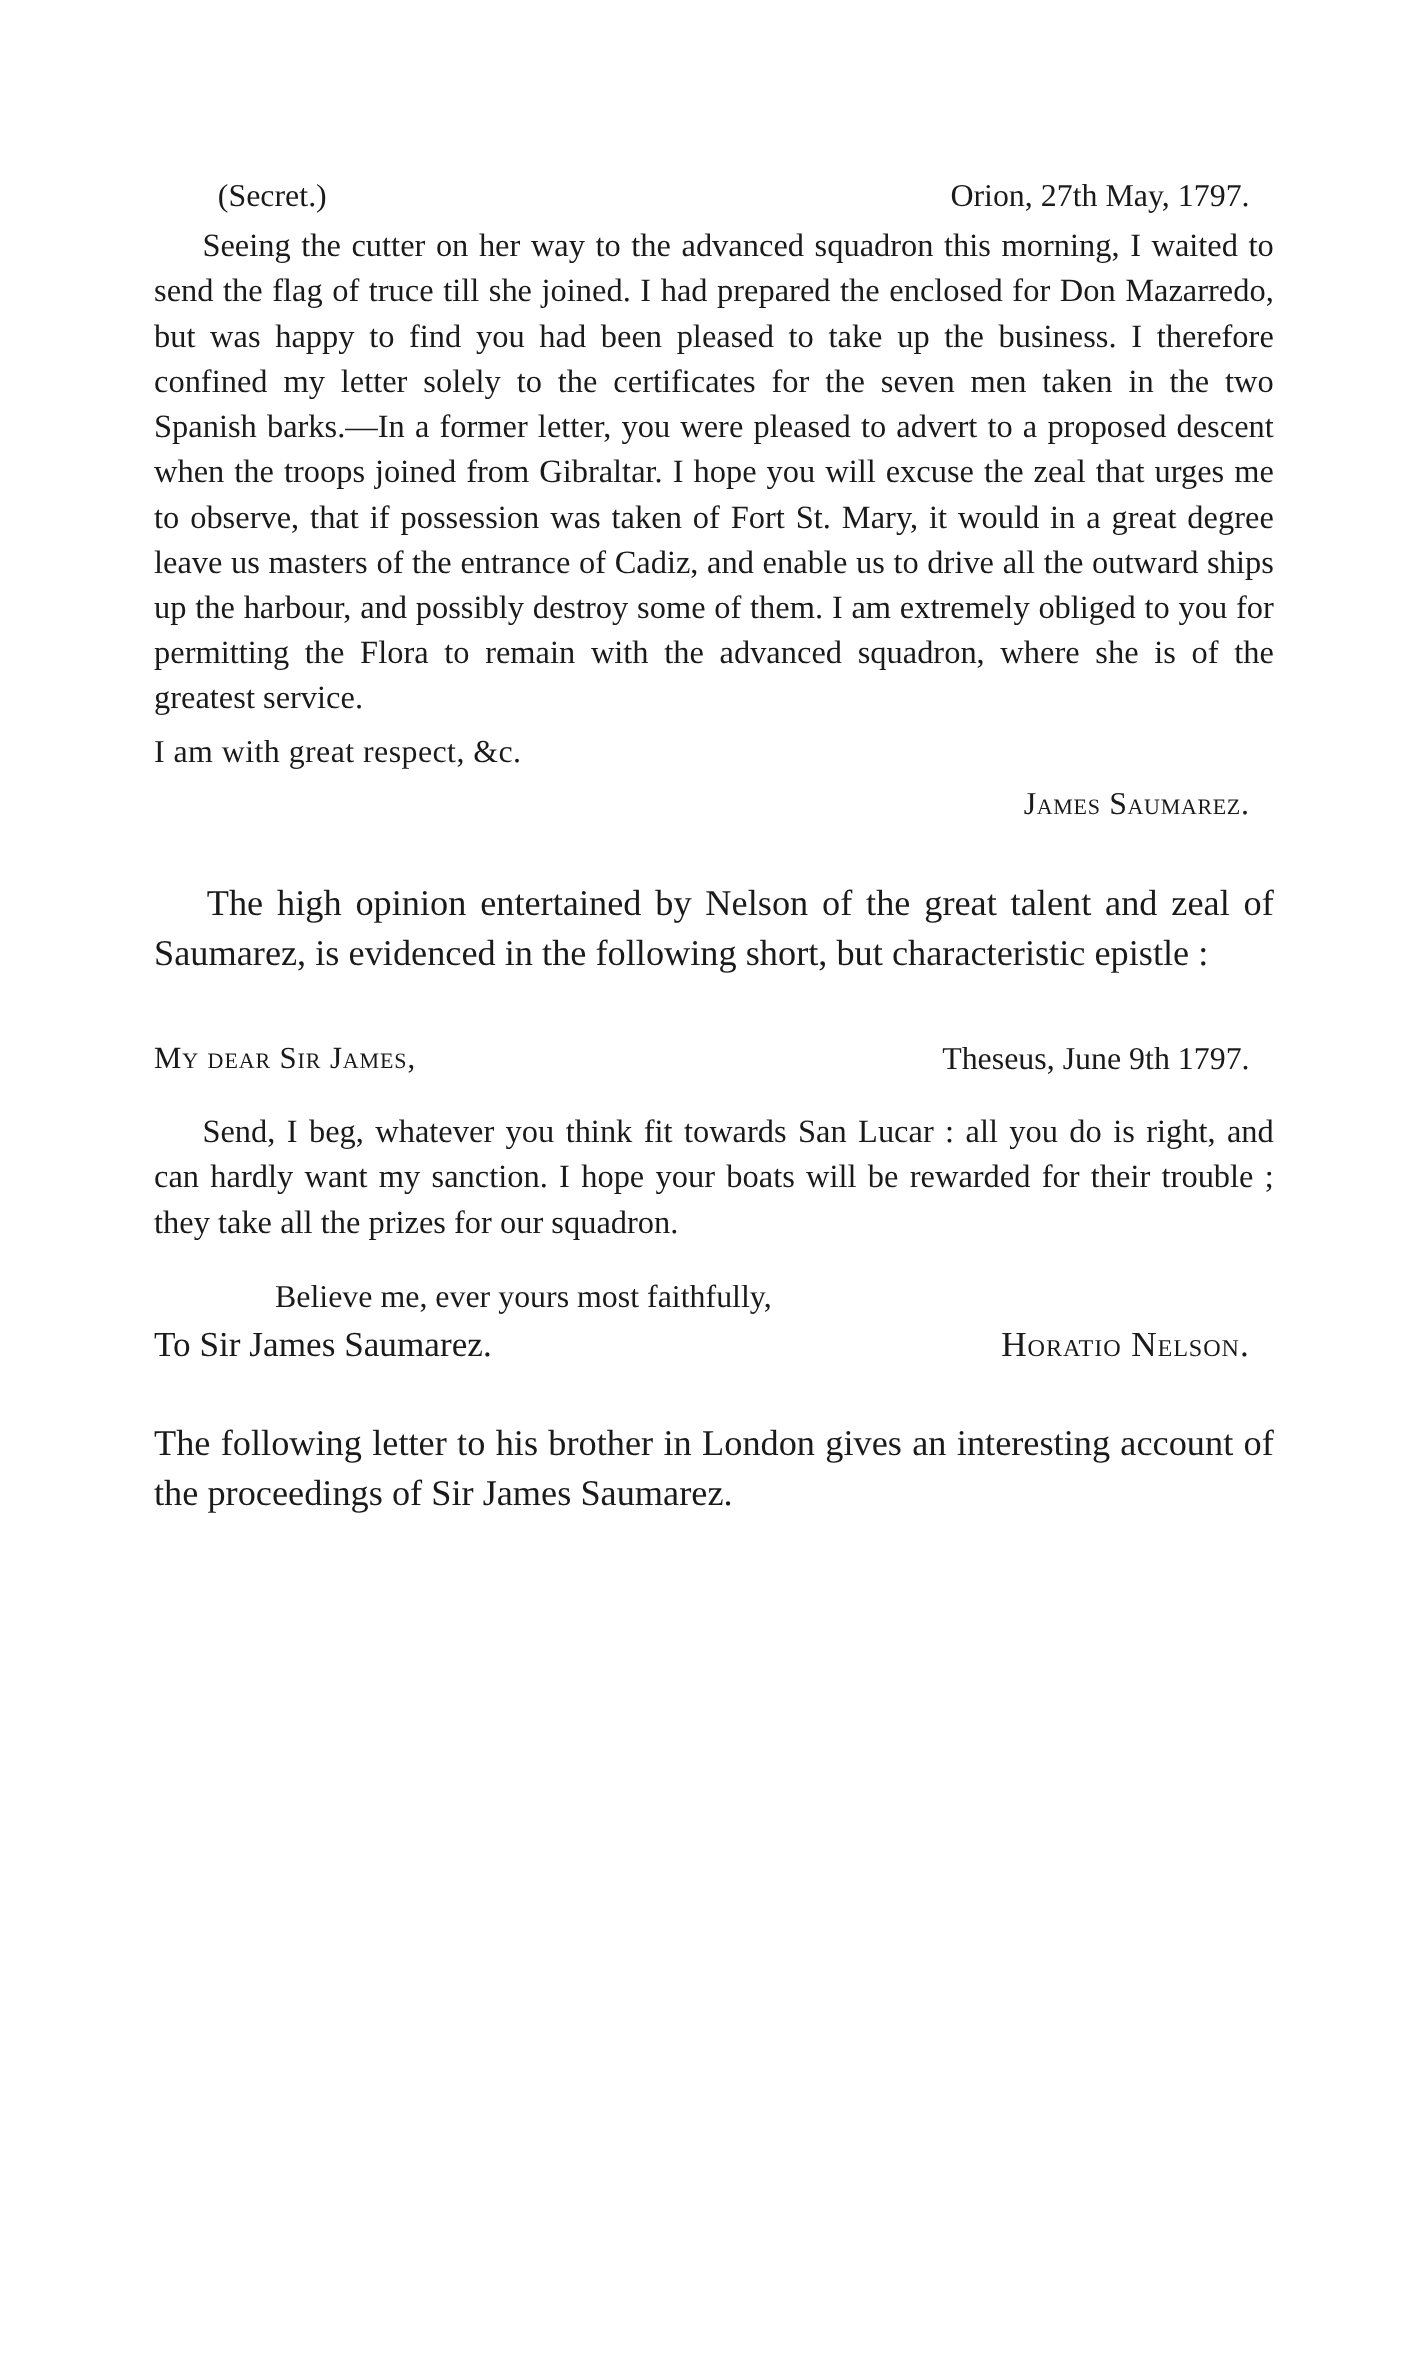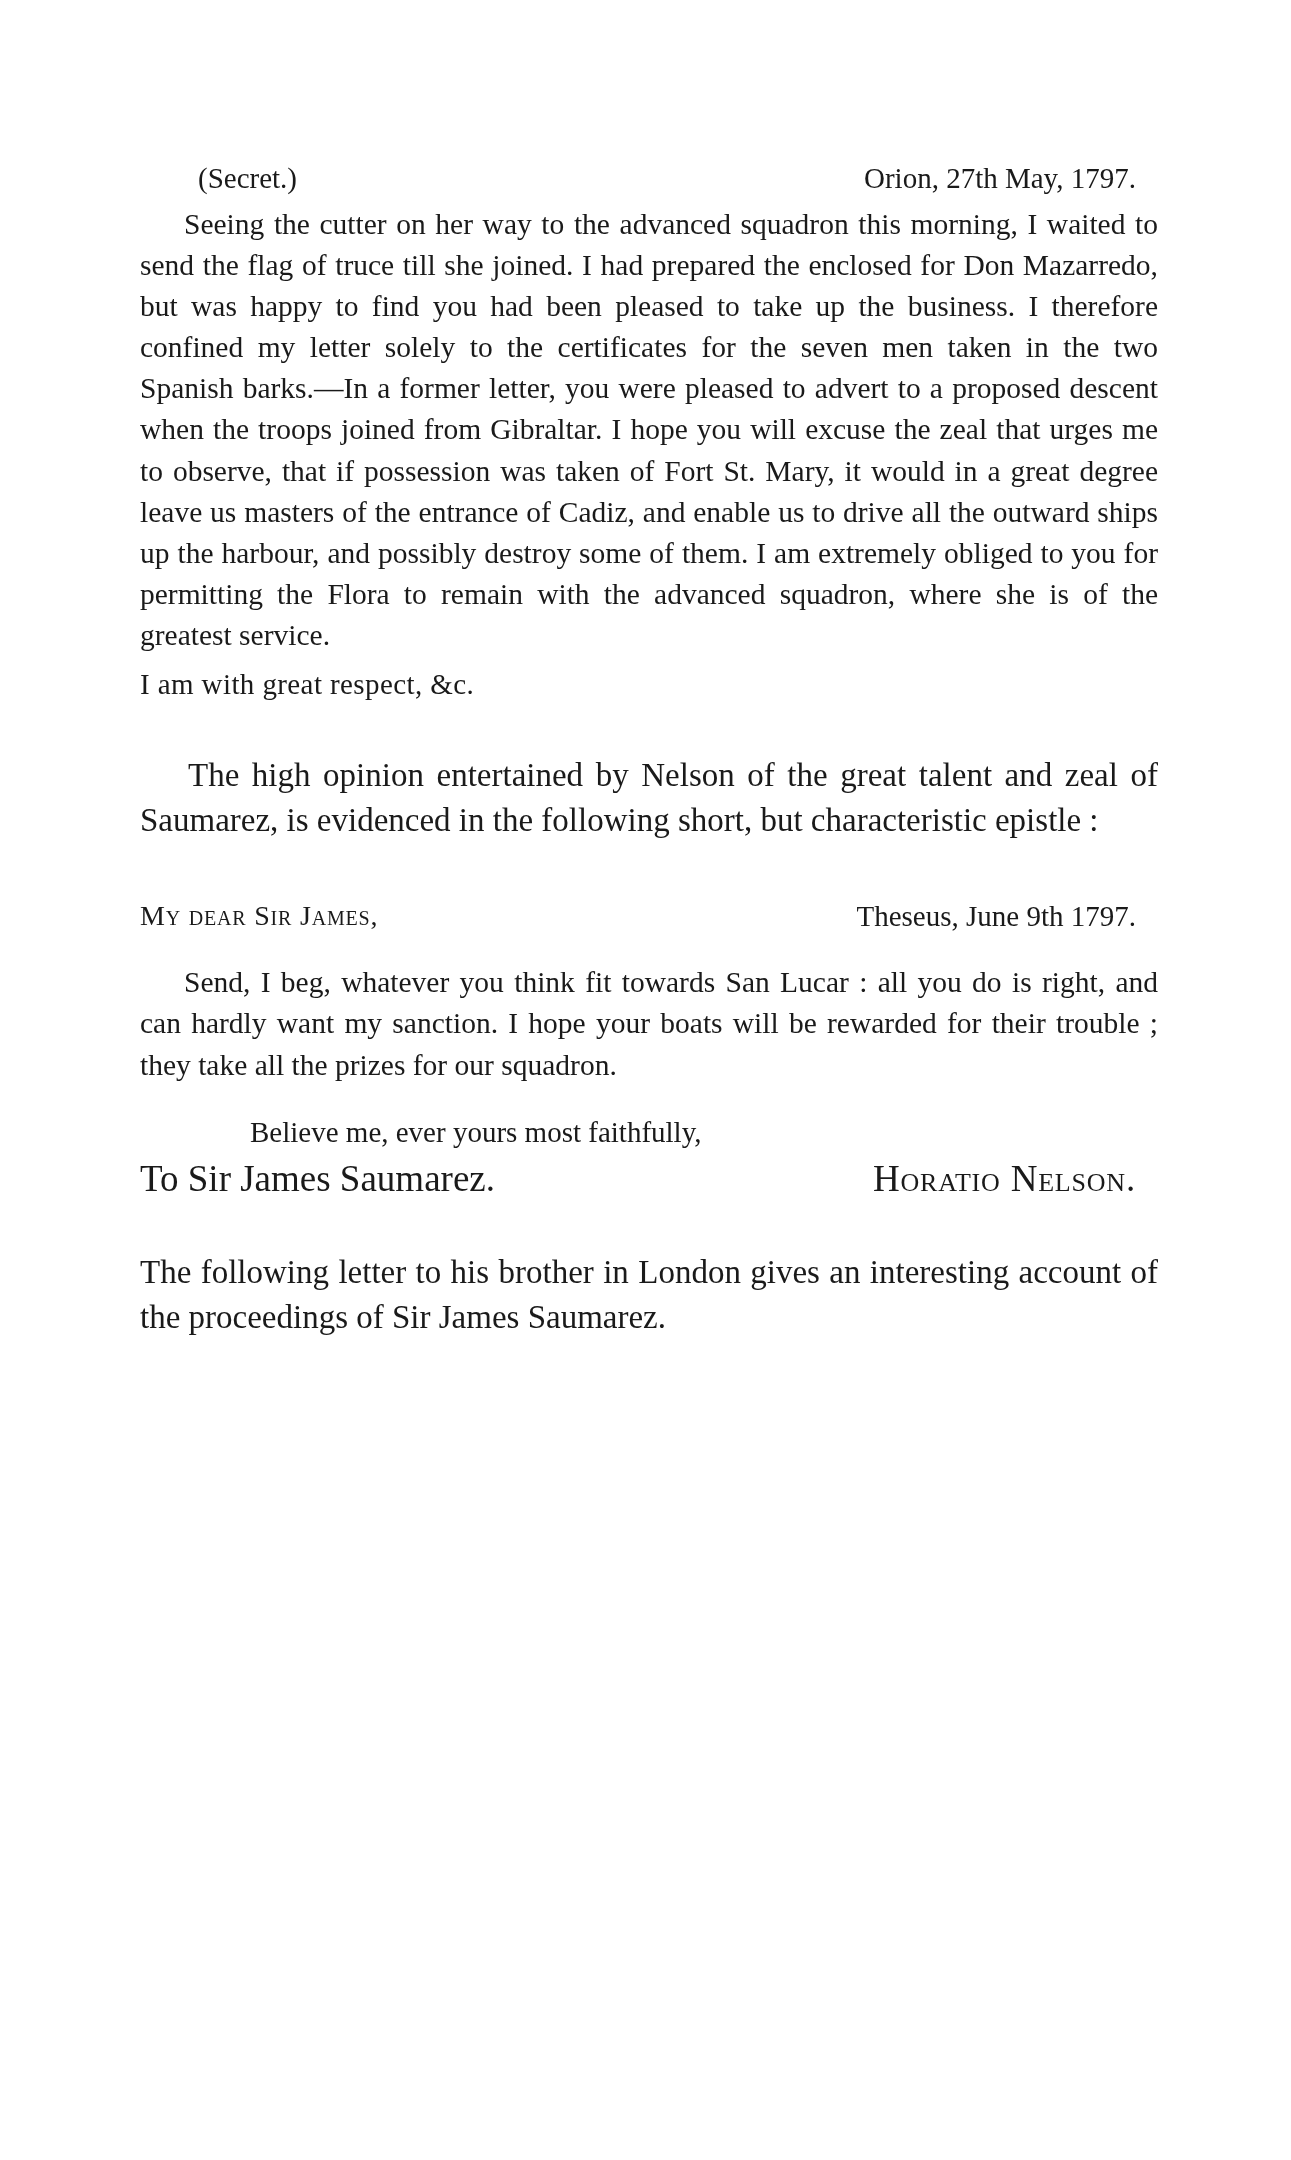--- a/index.html
+++ b/index.html
@@ -130,21 +130,21 @@
     text-align-last: left;
     margin-top: 14px;
   }
   .believe {
     font-size: 29px;
     margin-top: 16px;
     padding-left: 110px;
   }
   .to-line {
     display: flex;
-    font-size: 37px;
+    font-size: 32px;
     margin-top: 8px;
   }
   .to-line .tl-right {
     margin-left: auto;
     margin-right: 22px;
     font-variant: small-caps;
     letter-spacing: 0.8px;
   }
   .narrative2 {
     font-size: 33px;
@@ -166,20 +166,21 @@
       <span class="lh-left">(Secret.)</span>
       <span class="lh-right">Orion, 27th May, 1797.</span>
     </div>
 
     <div class="body-text">
       <p class="indent">Seeing the cutter on her way to the advanced squadron this morning, I waited to send the flag of truce till she joined.  I had prepared the enclosed for Don Mazarredo, but was happy to find you had been pleased to take up the business.   I therefore confined my letter solely to the certificates for the seven men taken in the two Spanish barks.—In a former letter, you were pleased to advert to a proposed  descent when the troops joined from Gibraltar. I hope you will excuse the  zeal that urges me to observe, that if possession  was taken of Fort St. Mary, it would in a great degree leave  us  masters of the entrance of Cadiz, and enable us to drive all the  outward  ships up the harbour, and possibly destroy some of them.   I am extremely obliged to  you for  permitting  the  Flora  to remain  with the advanced squadron, where she is of the greatest service.</p>
     </div>
 
     <div class="closing-1">I am with great respect, &amp;c.</div>
 
+    <div class="signature smallcaps">James Saumarez.</div>
 
     <div class="narrative">
       <p class="indent-big">The high opinion entertained by Nelson of the great talent and zeal of Saumarez, is evidenced in the following short, but characteristic epistle :</p>
     </div>
 
     <div class="letter2-head">
       <span class="l2-left">My dear Sir James,</span>
       <span class="l2-right">Theseus, June 9th 1797.</span>
     </div>
 

